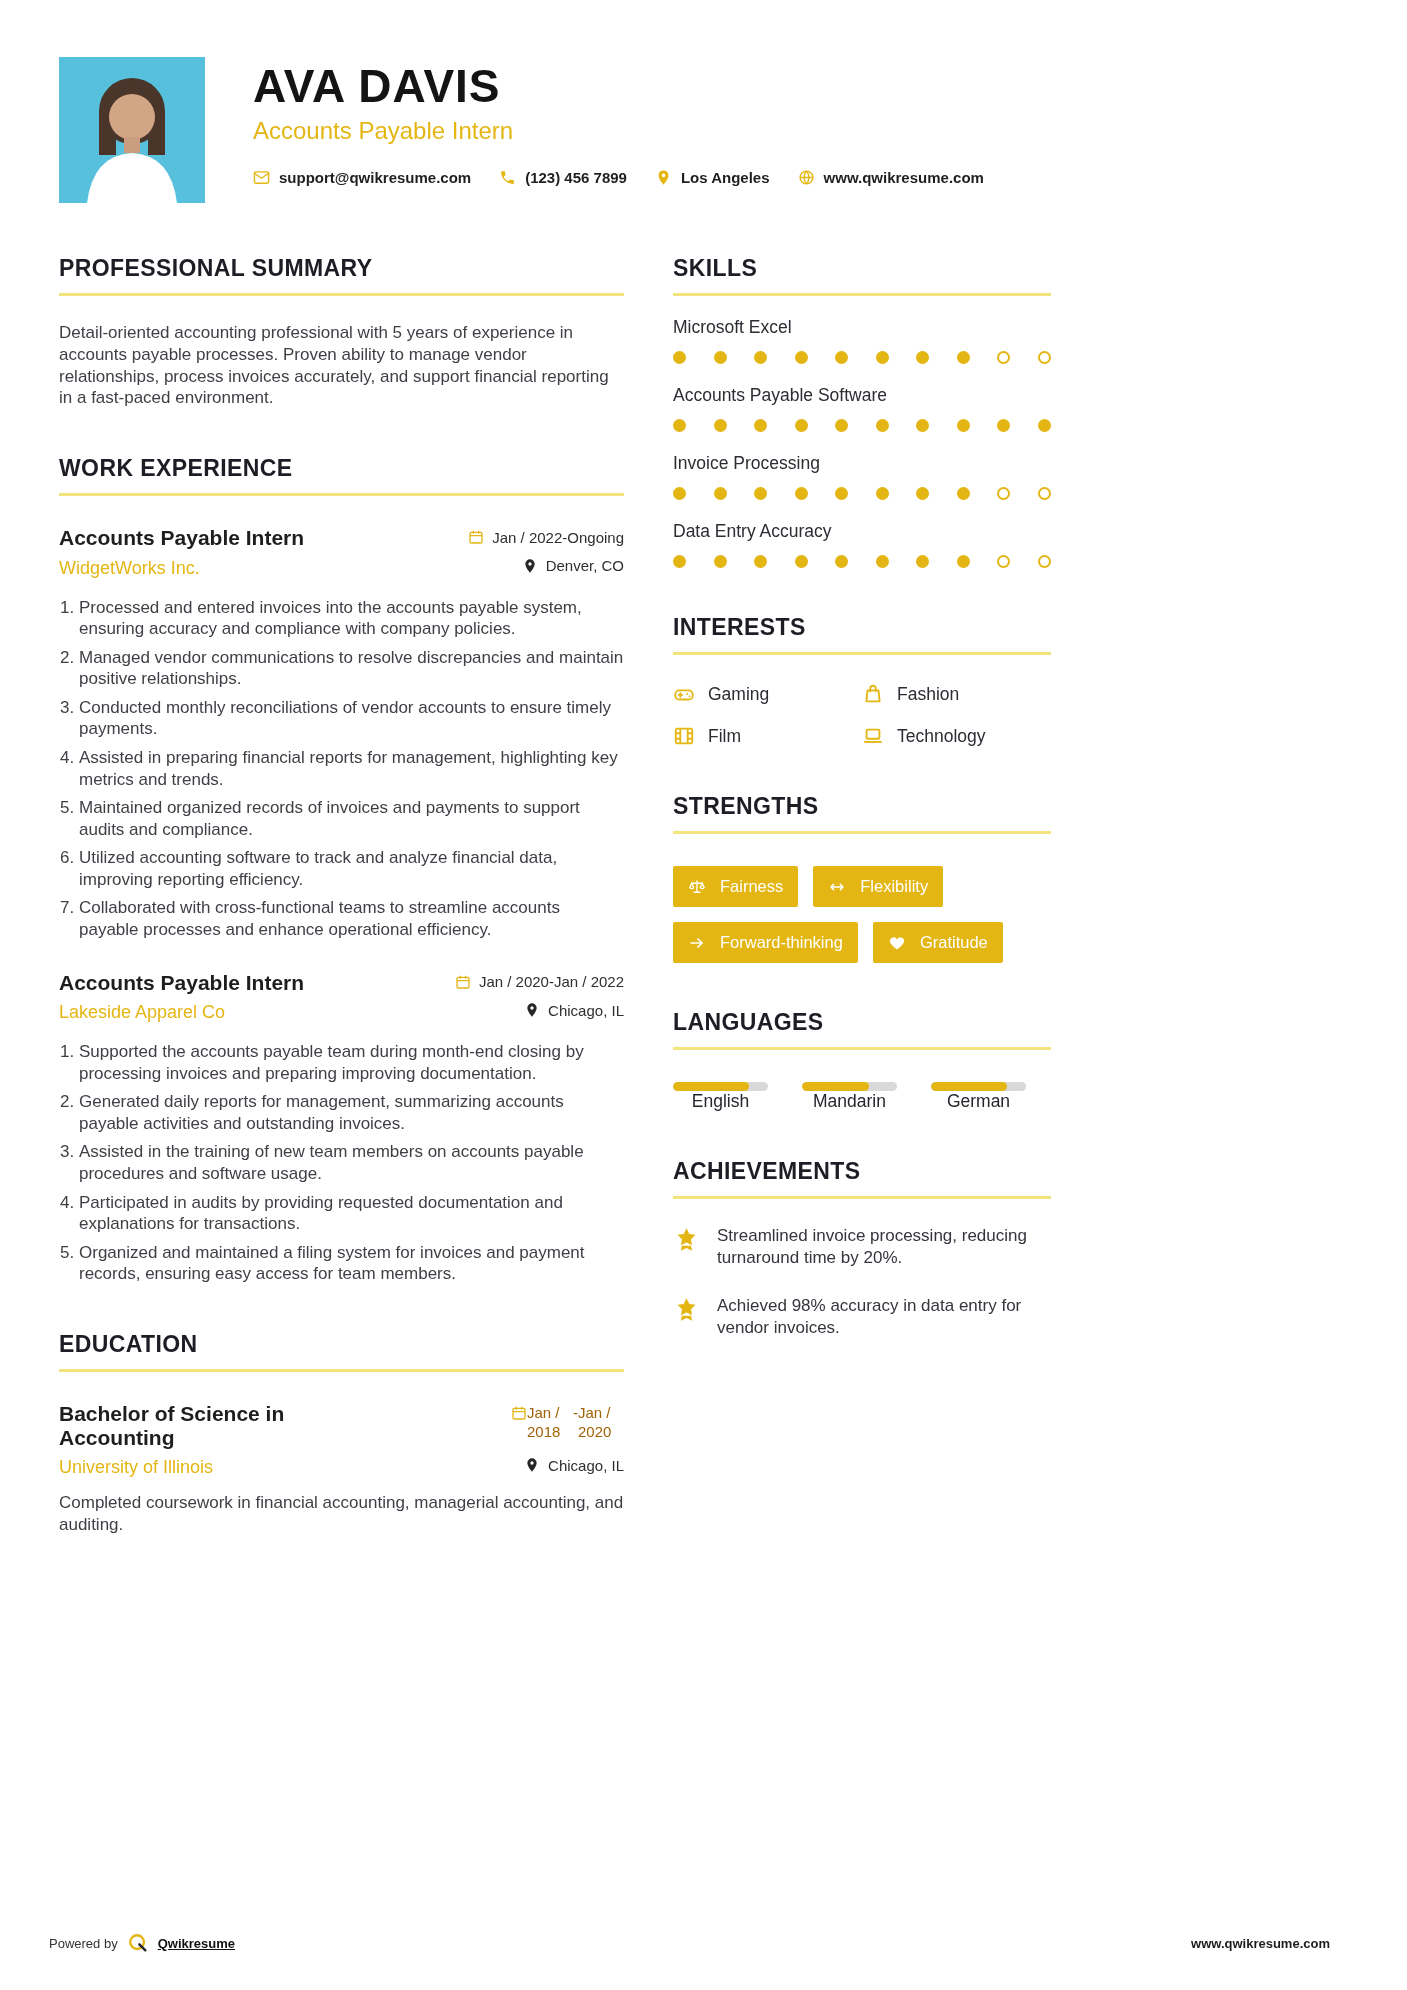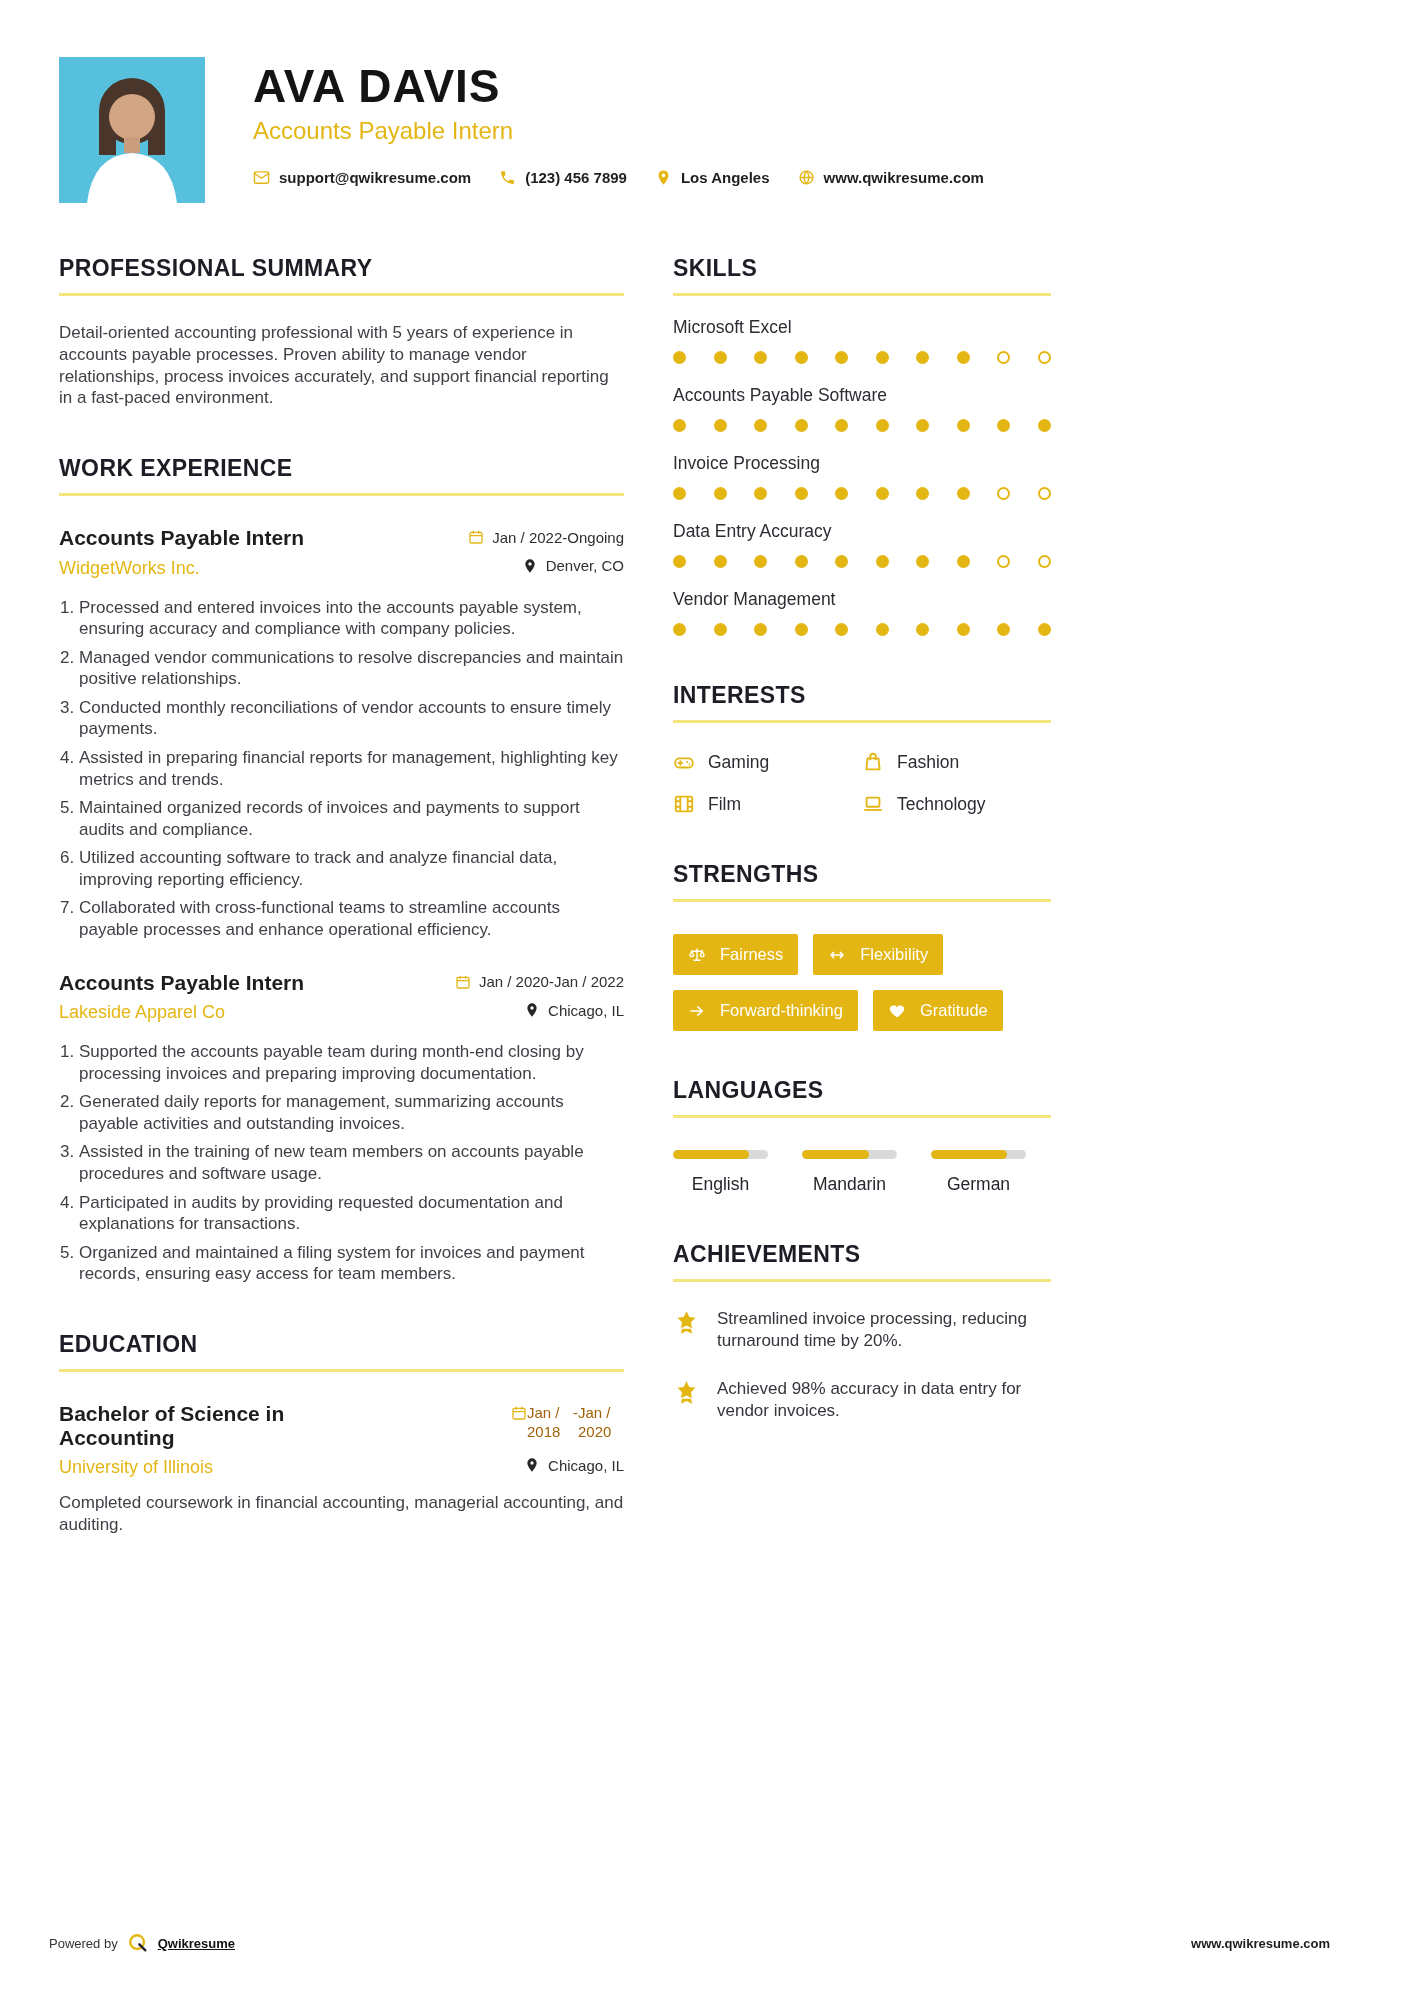--- a/index.html
+++ b/index.html
@@ -65,21 +65,21 @@
   
   .chips { display:flex; flex-wrap:wrap; gap:15px; margin-top:32px; }
   .chip { background:#E4B613; color:#fff; display:inline-flex; align-items:center; gap:14px; font-size:16.5px; padding:11px 15px; border-radius:2px; }
   .chip svg { width:18px; height:18px; }
 
   
   .langs { display:flex; gap:34px; margin-top:32px; }
   .lang { width:95px; }
   .bar { height:9px; background:#d9d9d9; border-radius:5px; overflow:hidden; }
   .bar-fill { height:100%; background:#E4B613; border-radius:5px; }
-  .lang-label { margin-top:15px; font-size:17.5px; color:#26262e; text-align:center; }
+  .lang-label { font-size:17.5px; color:#26262e; text-align:center; }
 
   
   .ach { display:flex; gap:17px; margin-top:26px; align-items:flex-start; font-size:17px; line-height:1.3; color:#35353d; }
   .ach svg { width:27px; height:27px; color:#E4B613; flex-shrink:0; margin-top:1px; }
 
   
   .footer { position:absolute; left:49px; right:77px; bottom:36px; display:flex; justify-content:space-between; align-items:center; }
   .powered { display:flex; align-items:center; gap:9px; }
   .powered-label { font-size:13px; color:#333; }
   .brand { font-size:13px; font-weight:700; color:#111; text-decoration:underline; }
@@ -303,35 +303,20 @@
               <span class="dot"></span>
               <span class="dot"></span>
               <span class="dot"></span>
               <span class="dot"></span>
               <span class="dot"></span>
               <span class="dot"></span>
               <span class="dot empty"></span>
               <span class="dot empty"></span>
             </div>
         </div>
-        <div class="skill">
-          <div class="skill-name">Vendor Management</div>
-          <div class="dots">
-              <span class="dot"></span>
-              <span class="dot"></span>
-              <span class="dot"></span>
-              <span class="dot"></span>
-              <span class="dot"></span>
-              <span class="dot"></span>
-              <span class="dot"></span>
-              <span class="dot"></span>
-              <span class="dot"></span>
-              <span class="dot"></span>
-            </div>
-        </div>
       </div>
 
       <div class="section">
         <h2 class="section-h">INTERESTS</h2>
         <div class="rule"></div>
         <div class="interests-grid">
           <div class="interest">
             <svg viewBox="0 0 24 24" fill="none" stroke="currentColor" stroke-width="2" stroke-linecap="round">
                 <path d="M7 8h10a4.5 4.5 0 0 1 4.5 4.5v1A4.5 4.5 0 0 1 17 18H7a4.5 4.5 0 0 1-4.5-4.5v-1A4.5 4.5 0 0 1 7 8z"></path>
                 <path d="M8 11v4M6 13h4"></path>

